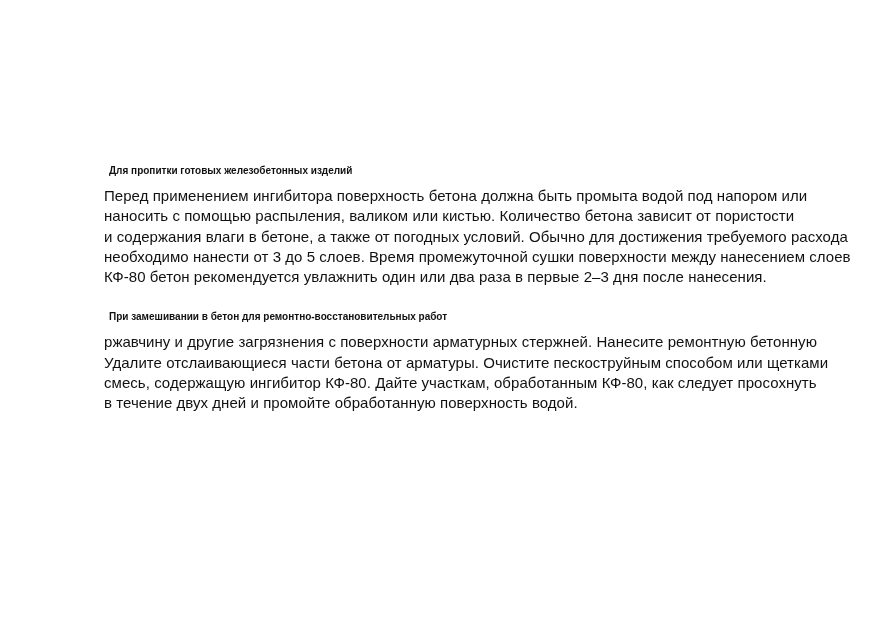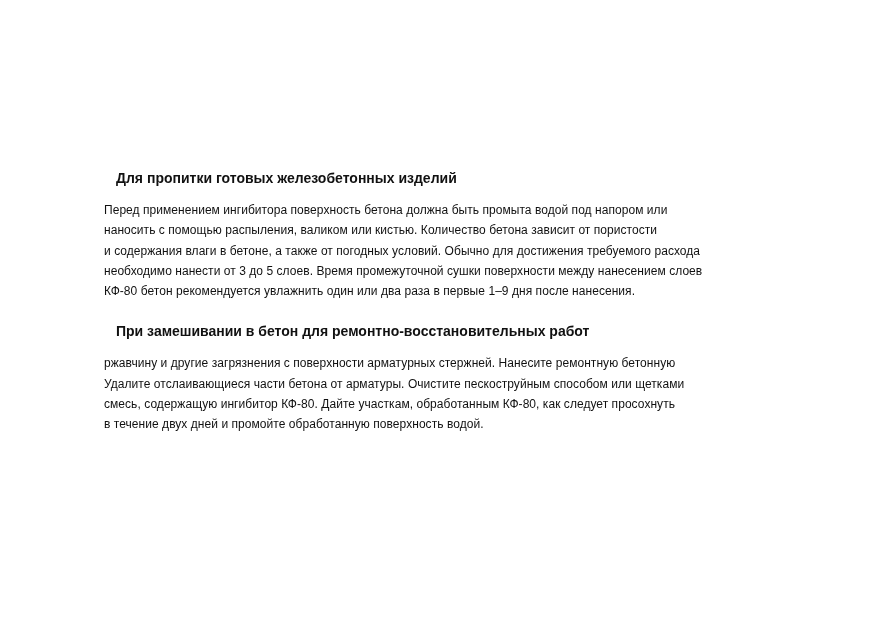--- a/index.html
+++ b/index.html
@@ -22,45 +22,45 @@
       width: 740px;
     }
     .section {
       margin: 0;
     }
     .section + .section {
       margin-top: 20px;
     }
     .heading {
       font-weight: bold;
-      font-size: 14px;
+      font-size: 10px;
       line-height: 20.2px;
       white-space: nowrap;
-      margin: 12px;
+      margin: 5px;
     }
     .line {
-      font-size: 12px;
+      font-size: 15px;
       line-height: 20.2px;
       white-space: nowrap;
       margin: 0;
       letter-spacing: 0.05px;
     }
   </style>
 </head>
 <body>
 
 <div class="doc">
 
   <div class="section">
     <p class="heading">Для пропитки готовых железобетонных изделий</p>
     <p class="line">Перед применением ингибитора поверхность бетона должна быть промыта водой под напором или</p>
     <p class="line">наносить с помощью распыления, валиком или кистью. Количество бетона зависит от пористости</p>
     <p class="line">и содержания влаги в бетоне, а также от погодных условий. Обычно для достижения требуемого расхода</p>
     <p class="line">необходимо нанести от 3 до 5 слоев. Время промежуточной сушки поверхности между нанесением слоев</p>
-    <p class="line">КФ-80 бетон рекомендуется увлажнить один или два раза в первые 1–9 дня после нанесения.</p>
+    <p class="line">КФ-80 бетон рекомендуется увлажнить один или два раза в первые 2–3 дня после нанесения.</p>
   </div>
 
   <div class="section">
     <p class="heading">При замешивании в бетон для ремонтно-восстановительных работ</p>
     <p class="line">ржавчину и другие загрязнения с поверхности арматурных стержней. Нанесите ремонтную бетонную</p>
     <p class="line">Удалите отслаивающиеся части бетона от арматуры. Очистите пескоструйным способом или щетками</p>
     <p class="line">смесь, содержащую ингибитор КФ-80. Дайте участкам, обработанным КФ-80, как следует просохнуть</p>
     <p class="line">в течение двух дней и промойте обработанную поверхность водой.</p>
   </div>
 

